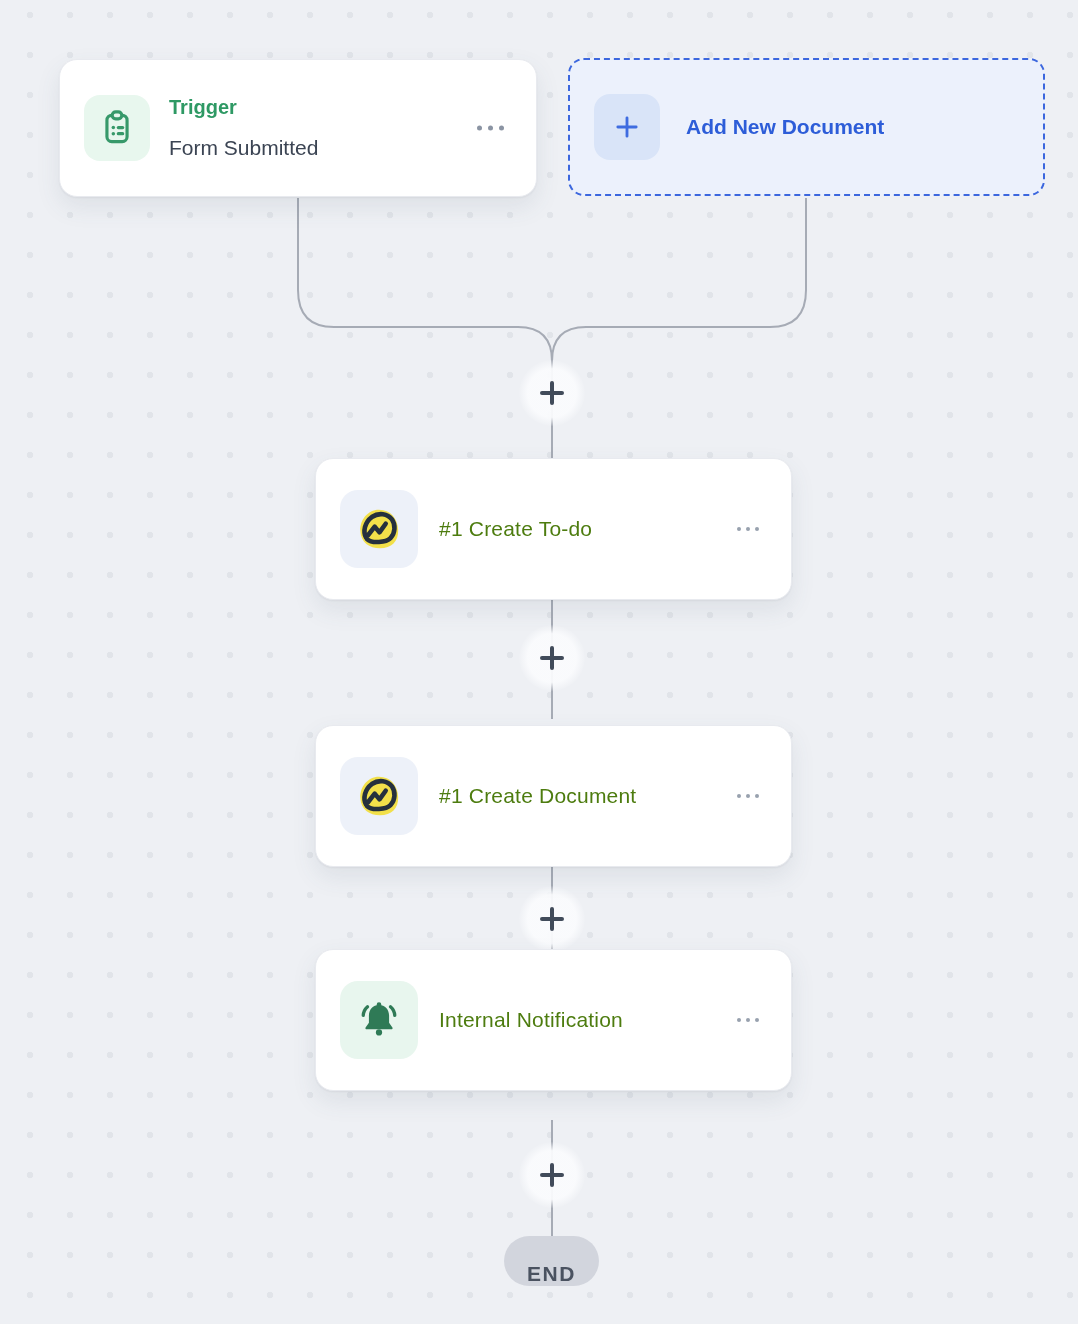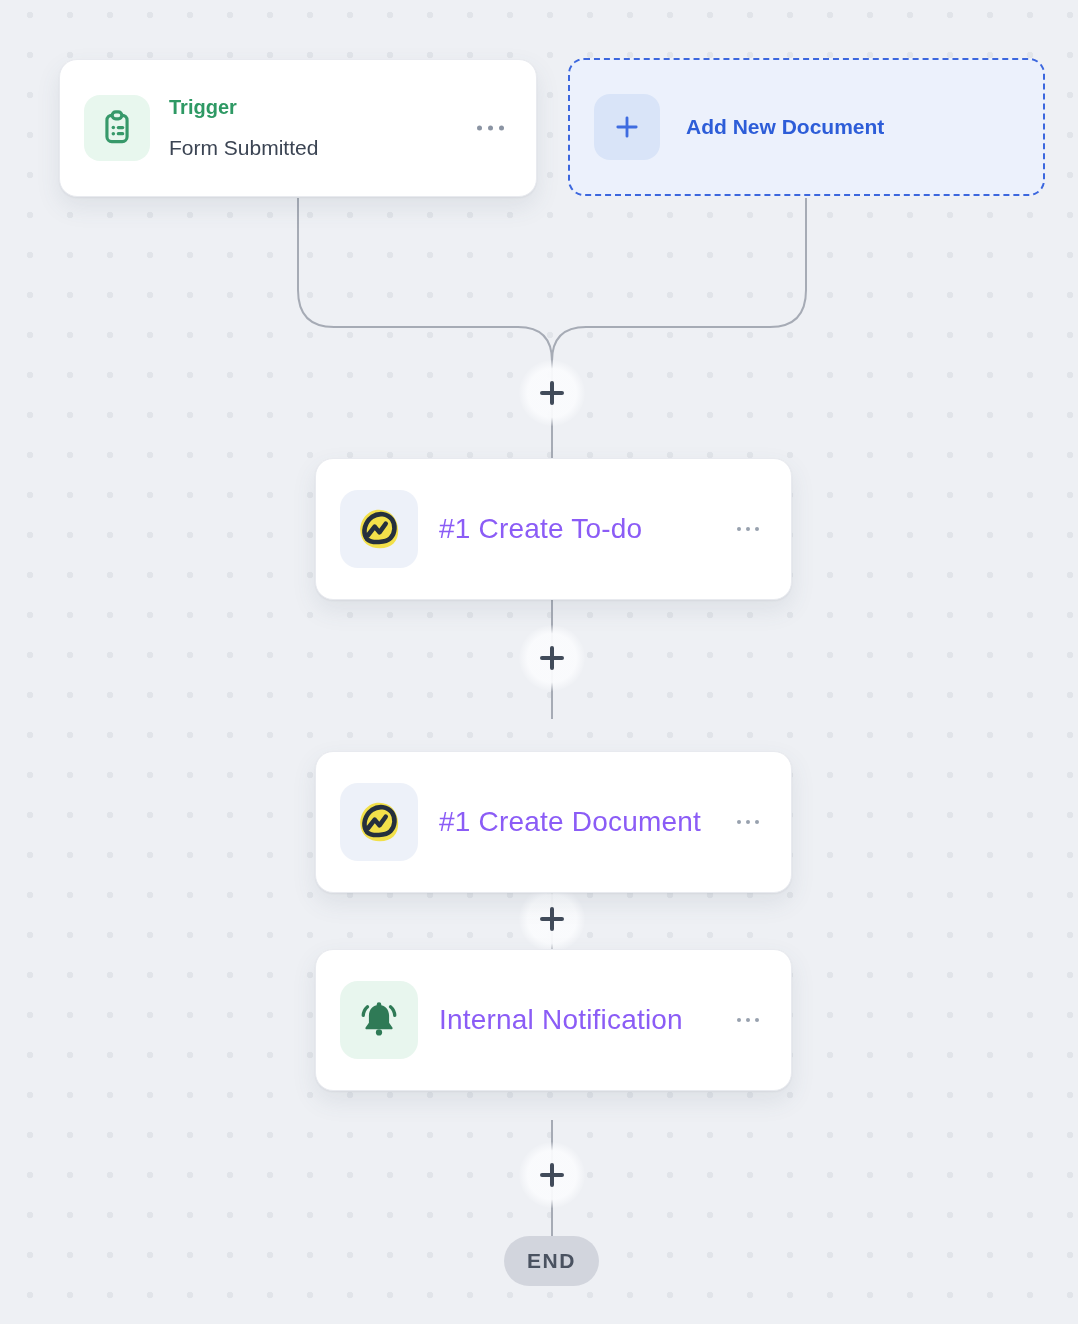--- a/index.html
+++ b/index.html
@@ -19,32 +19,32 @@
   .connector-svg{position:absolute;left:0;top:0;pointer-events:none;}
 
   
   .card{
     position:absolute;background:#ffffff;border:1px solid #e8eaef;border-radius:18px;
     box-shadow:0 1px 2px rgba(16,24,40,.05),0 10px 24px rgba(71,84,103,.10);
     display:flex;align-items:center;box-sizing:border-box;
   }
   .trigger-card{left:59px;top:59px;width:478px;height:138px;padding:0 24px;}
   .step-card{left:315px;width:477px;height:142px;padding:0 24px;}
-  .step-1{top:458px;} .step-2{top:751px;} .step-3{top:949px;}
+  .step-1{top:458px;} .step-2{top:725px;} .step-3{top:949px;}
 
   .icon-box{flex:0 0 auto;display:flex;align-items:center;justify-content:center;border-radius:16px;}
   .trigger-icon-box{width:66px;height:66px;background:#e8f7ee;}
   .step-icon-box{width:78px;height:78px;border-radius:18px;}
   .basecamp-bg{background:#edf1f9;}
   .bell-bg{background:#e8f6ee;}
 
   .trigger-text{margin-left:19px;display:flex;flex-direction:column;gap:16px;}
   .trigger-type{font-size:20px;font-weight:700;color:#2e9964;line-height:1.15;}
   .trigger-name{font-size:21px;font-weight:400;color:#3b4453;line-height:1.2;text-align:center;}
-  .step-label{margin-left:21px;font-size:28px;font-weight:500;color:#8b5cf6;letter-spacing:.2px;}
+  .step-label{margin-left:21px;font-size:21px;font-weight:500;color:#4d7c0f;letter-spacing:.2px;}
 
   .menu-dots{position:absolute;right:32px;top:50%;transform:translateY(-50%);display:flex;gap:6px;cursor:pointer;}
   .menu-dots i{display:block;width:5px;height:5px;border-radius:50%;background:#8b94a3;}
   .menu-dots.small{gap:5px;}
   .menu-dots.small i{width:4px;height:4px;background:#98a1ae;}
 
   
   .add-trigger{
     position:absolute;left:568px;top:58px;width:477px;height:138px;box-sizing:border-box;
     background:#ecf1fc;border:2px dashed #3c67de;border-radius:16px;
@@ -58,21 +58,21 @@
     position:absolute;width:66px;height:66px;transform:translate(-50%,-50%);
     border-radius:50%;display:flex;align-items:center;justify-content:center;cursor:pointer;
     background:radial-gradient(circle,rgba(250,251,253,.95) 0 52%,rgba(250,251,253,0) 72%);
   }
   .flow-plus .h{position:absolute;width:24px;height:3.4px;border-radius:2px;background:#414b5a;}
   .flow-plus .v{position:absolute;width:3.4px;height:24px;border-radius:2px;background:#414b5a;}
 
   
   .end-pill{
     position:absolute;left:504px;top:1236px;width:95px;height:50px;border-radius:25px;
-    background:#d2d5dd;display:flex;align-items:center;justify-content:center;
+    background:#d2d5dd;display:flex;align-items:flex-end;justify-content:center;
     font-size:21px;font-weight:700;color:#4a5260;letter-spacing:1.5px;
   }
 </style>
 </head>
 <body>
 
 <div class="canvas">
 
   <svg class="connector-svg" width="1078" height="1324" viewBox="0 0 1078 1324">
     <g fill="none" stroke="#a6abb5" stroke-width="2">

